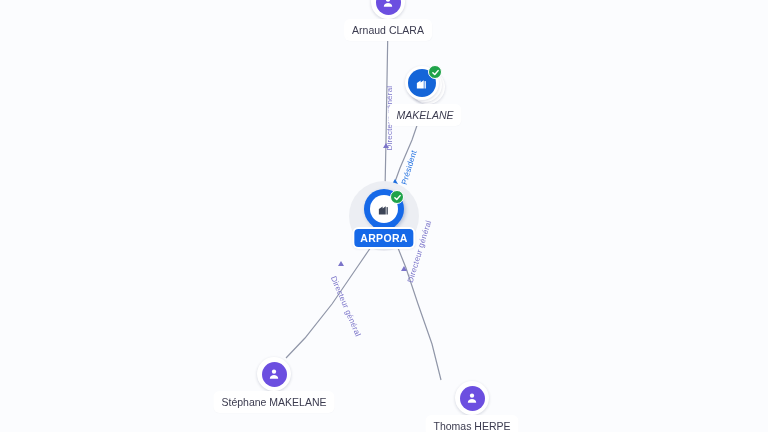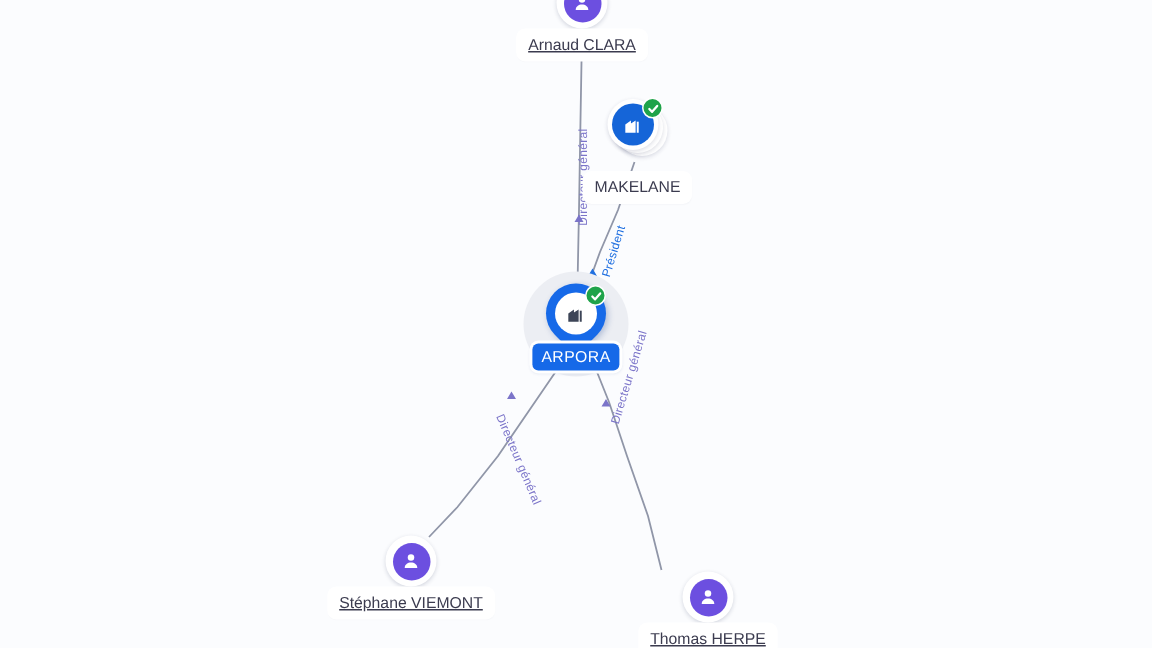--- a/index.html
+++ b/index.html
@@ -75,21 +75,21 @@
   }
   .person-node .avatar-inner {
     width: 25px;
     height: 25px;
     border-radius: 50%;
     background: #6c4fe0;
     display: flex;
     align-items: center;
     justify-content: center;
   }
-  .person-node .node-label { top: 36px; text-decoration: underline; }
+  .person-node .node-label { top: 36px; }
 
   
   .company-node .disc-wrap {
     position: relative;
     width: 40px;
     height: 40px;
   }
   .company-node .stack {
     position: absolute;
     width: 34px;
@@ -106,21 +106,21 @@
     left: 3px;
     top: 3px;
     width: 28px;
     height: 28px;
     border-radius: 50%;
     background: #1565d8;
     display: flex;
     align-items: center;
     justify-content: center;
   }
-  .company-node .node-label { top: 50px; }
+  .company-node .node-label { top: 40px; font-style: italic; }
 
   
   .pin-node { width: 70px; height: 70px; }
   .pin-node .halo {
     position: absolute;
     left: 0; top: 0;
     width: 70px; height: 70px;
     border-radius: 50%;
     background: #eceef3;
   }
@@ -145,21 +145,21 @@
     border-radius: 50%;
     background: #ffffff;
     display: flex;
     align-items: center;
     justify-content: center;
   }
   .pin-node .node-label {
     top: 48px;
     background: #1669e8;
     color: #ffffff;
-    font-weight: normal;
+    font-weight: bold;
     letter-spacing: .3px;
     box-shadow: 0 0 0 2px #ffffff, 0 1px 3px rgba(20,60,140,.3);
   }
 
   
   .badge {
     position: absolute;
     width: 14px;
     height: 14px;
     border-radius: 50%;
@@ -250,21 +250,21 @@
       </div>
       <div class="node person-node" style="left: 274px; top: 374px;">
         <div class="avatar">
           <div class="avatar-inner">
             <svg width="14" height="14" viewBox="0 0 24 24" fill="#ffffff">
               <circle cx="12" cy="8" r="3.7"></circle>
               <path d="M4.8 20c0-4 3.4-6.2 7.2-6.2S19.2 16 19.2 20z"></path>
             </svg>
           </div>
         </div>
-        <div class="node-label">Stéphane VIEMONT</div>
+        <div class="node-label">Stéphane MAKELANE</div>
       </div>
       <div class="node person-node" style="left: 472px; top: 398px;">
         <div class="avatar">
           <div class="avatar-inner">
             <svg width="14" height="14" viewBox="0 0 24 24" fill="#ffffff">
               <circle cx="12" cy="8" r="3.7"></circle>
               <path d="M4.8 20c0-4 3.4-6.2 7.2-6.2S19.2 16 19.2 20z"></path>
             </svg>
           </div>
         </div>

